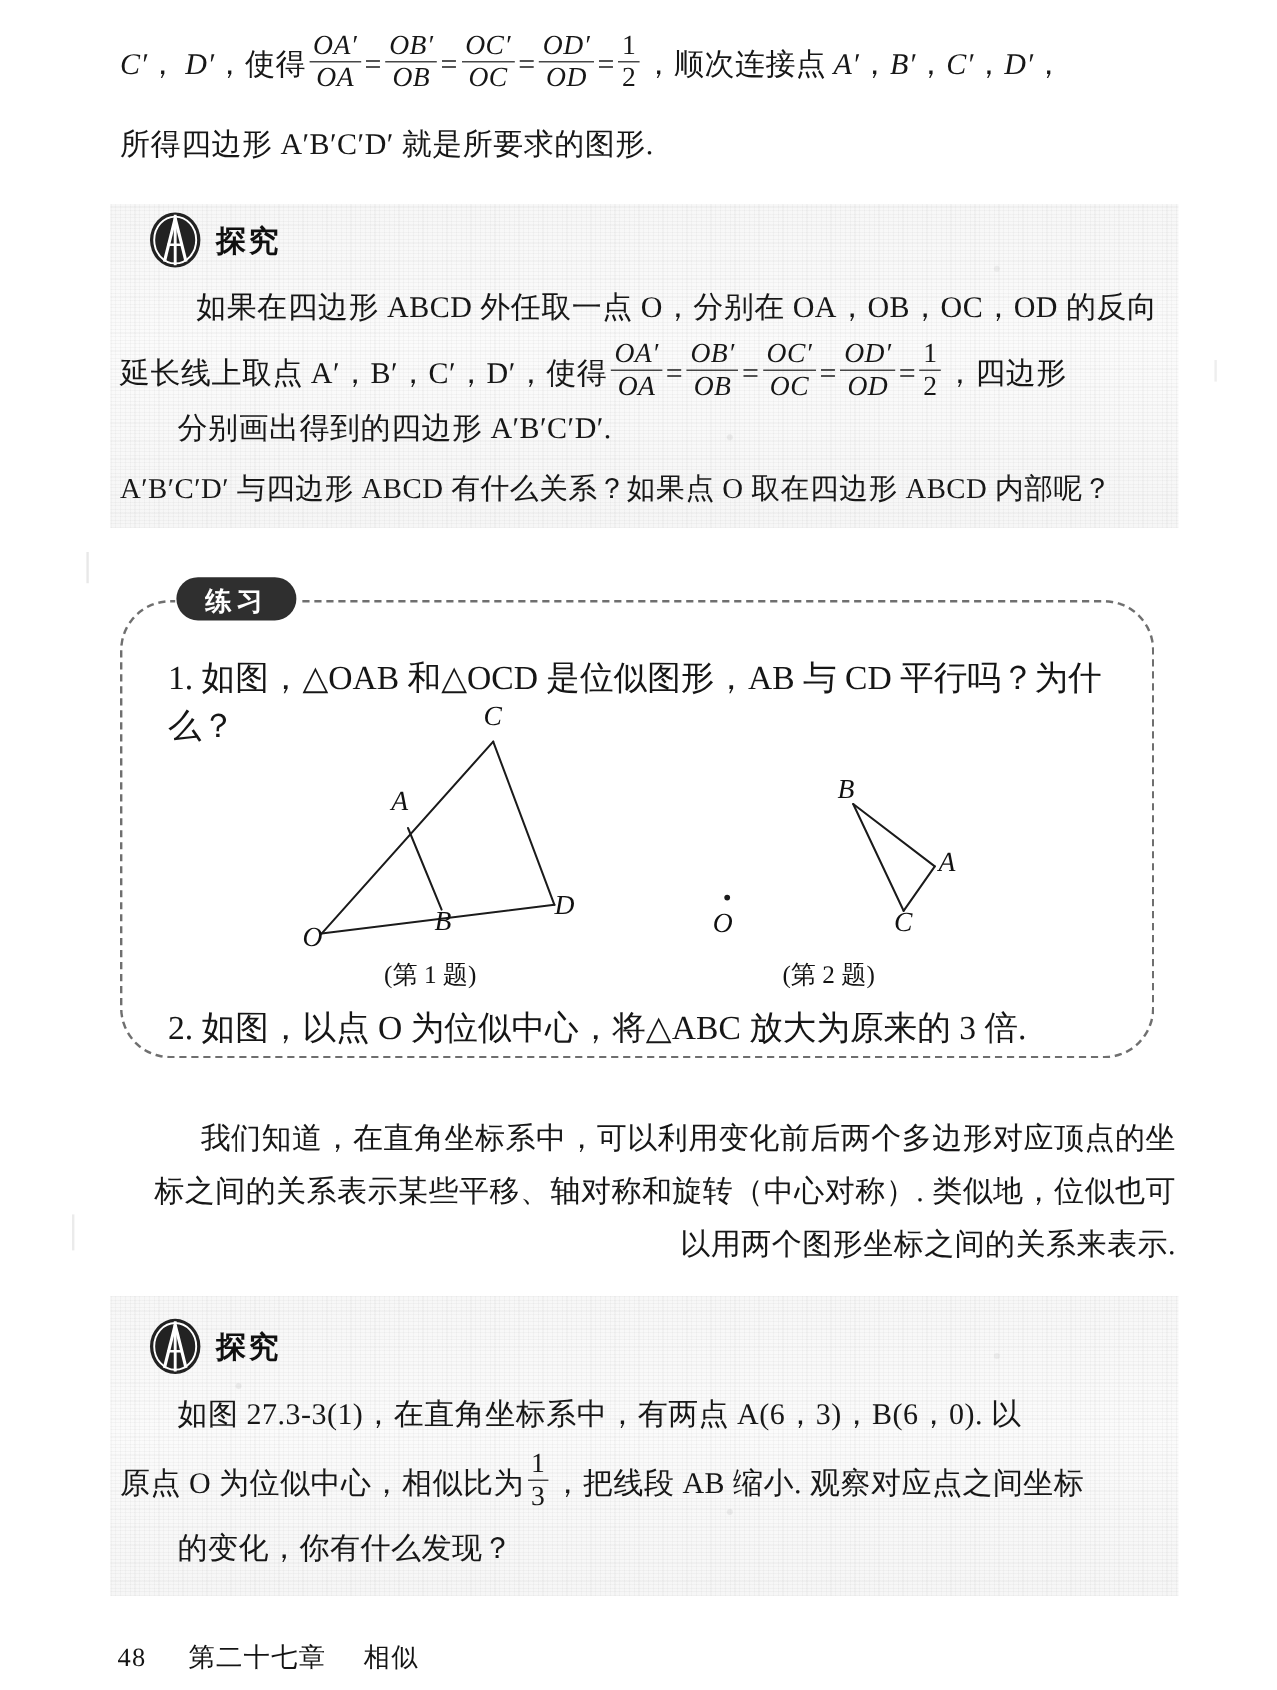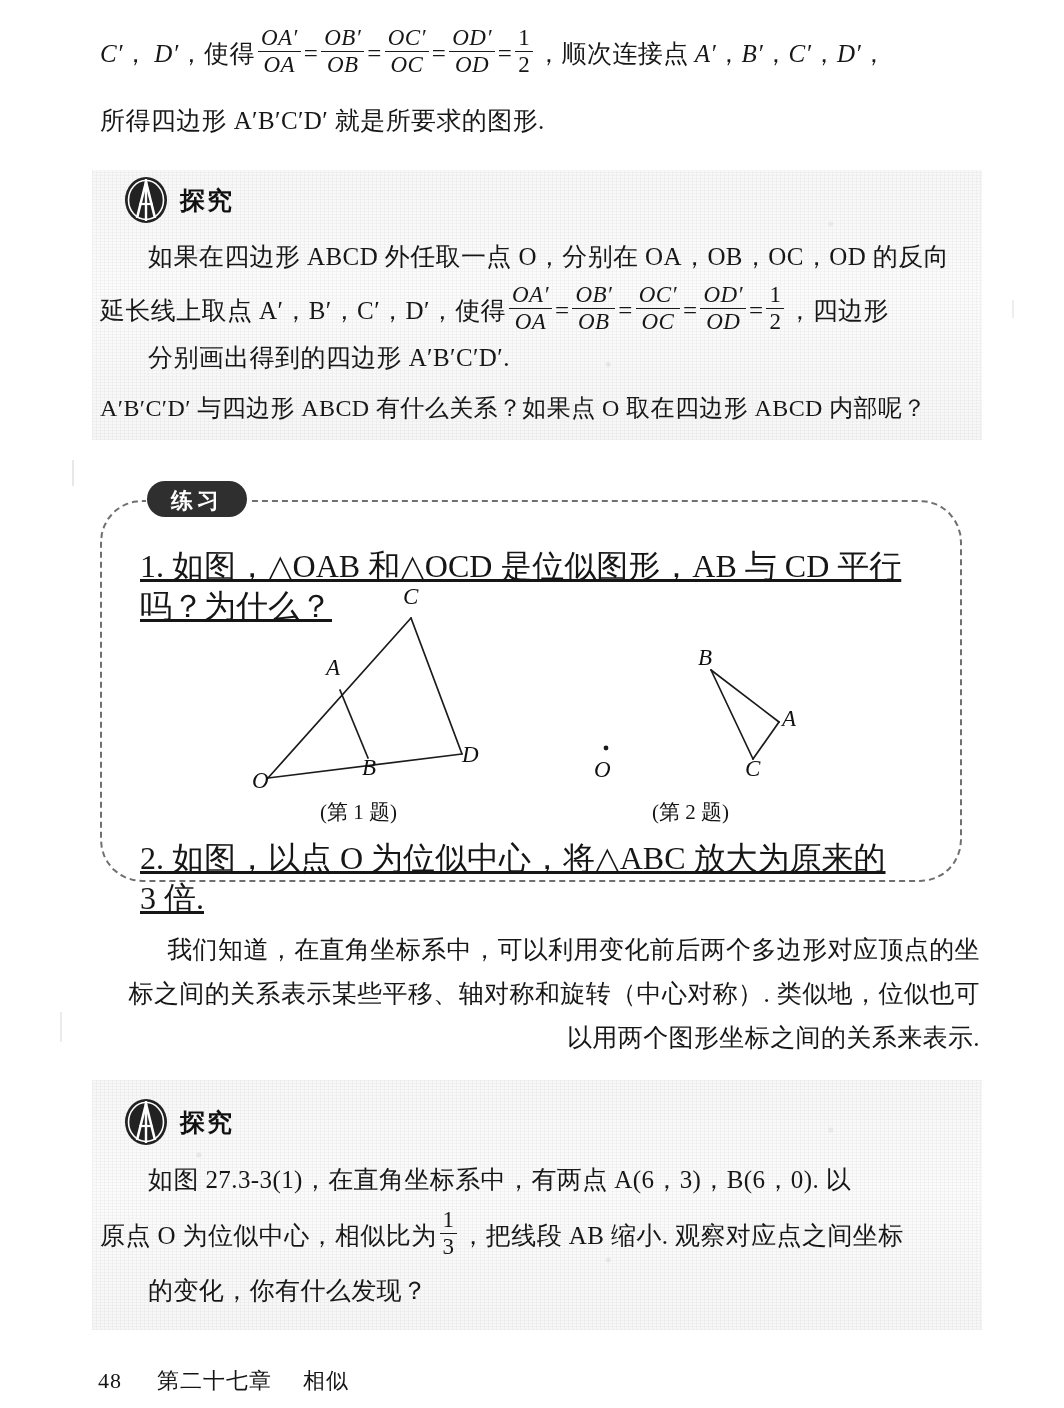--- a/index.html
+++ b/index.html
@@ -80,21 +80,21 @@
     color:#ffffff;
     display:flex;align-items:flex-end;justify-content:center;
     font-size:22px;font-weight:700;letter-spacing:4px;
     font-family:"Liberation Serif","DejaVu Serif",serif;
     box-shadow:0 0 0 1px #2f2f2f;
   }
   .ex-badge-mask{
     position:absolute;background:#ffffff;
   }
   .ex-item{
-    position:absolute;font-size:32px;line-height:40px;color:#161616;text-decoration:underline;
+    position:absolute;font-size:28px;line-height:40px;color:#161616;
   }
   .fig-cap{
     position:absolute;font-size:21px;color:#141414;
   }
   .fig-svg{position:absolute;}
   .fig-label{
     position:absolute;font-style:italic;font-size:23px;color:#111;
   }
 
   
@@ -126,21 +126,21 @@
       <path d="M22 3 L22 45" stroke="#fff" stroke-width="2.4" fill="none"></path>
       <path d="M22 6 L13 42" stroke="#fff" stroke-width="2.6" fill="none"></path>
       <path d="M22 6 L31 42" stroke="#fff" stroke-width="2.6" fill="none"></path>
       <path d="M15.5 28 L28.5 28" stroke="#fff" stroke-width="2.2" fill="none"></path>
       <ellipse cx="22" cy="24" rx="17.5" ry="19.5" stroke="#fff" stroke-width="1.6" fill="none"></ellipse>
     </svg>
     <span class="explore-label">探究</span>
   </div>
 
   <div class="para cn" style="left:100px; top:235px; width:880px;">
-    <div style="text-indent:48px;">如果在四边形 ABCD 外任取一点 O，分别在 OA，OB，OC，OD 的反向</div>
+    <div style="text-indent:48px;text-align:center;">如果在四边形 ABCD 外任取一点 O，分别在 OA，OB，OC，OD 的反向</div>
     <div style="white-space:nowrap; margin-top:6px;">
       <span>延长线上取点 A′，B′，C′，D′，使得</span><span class="frac"><span class="n">OA′</span><span class="d">OA</span></span>=<span class="frac"><span class="n">OB′</span><span class="d">OB</span></span>=<span class="frac"><span class="n">OC′</span><span class="d">OC</span></span>=<span class="frac"><span class="n">OD′</span><span class="d">OD</span></span>=<span class="frac num"><span class="n">1</span><span class="d">2</span></span><span>，四边形</span>
     </div>
     <div style="text-indent:48px;">分别画出得到的四边形 A′B′C′D′.</div>
     <div style="margin-top:6px; font-size:24px;">A′B′C′D′ 与四边形 ABCD 有什么关系？如果点 O 取在四边形 ABCD 内部呢？</div>
   </div>
 
   <div class="ex-box" style="left:100px; top:500px; width:862px; height:382px;"></div>
   <div class="ex-badge-mask" style="left:146px; top:494px; width:104px; height:14px;"></div>
   <div class="ex-badge" style="left:148px; top:482px; width:98px; height:34px;">

